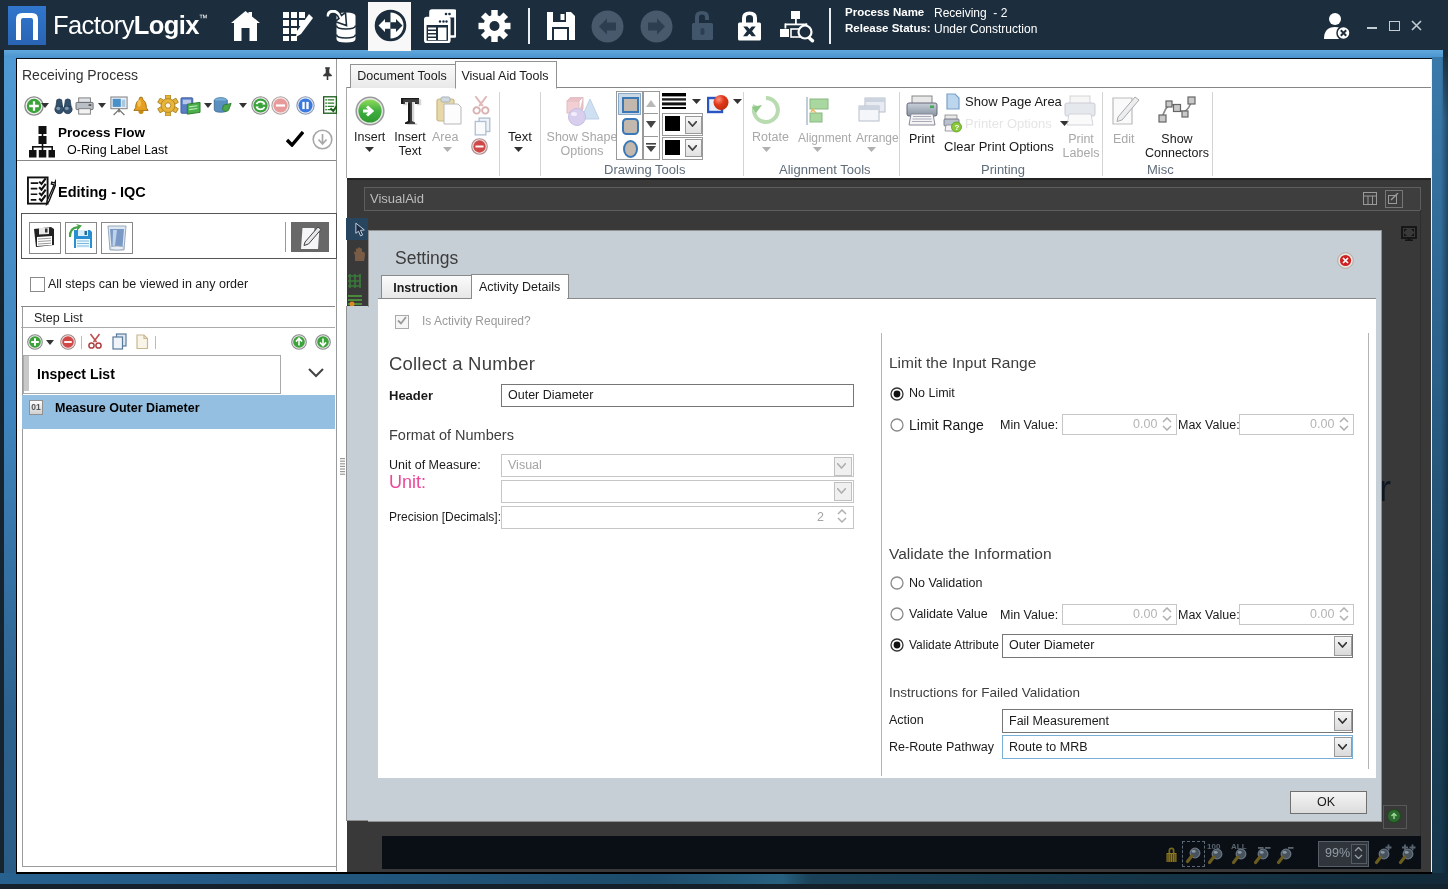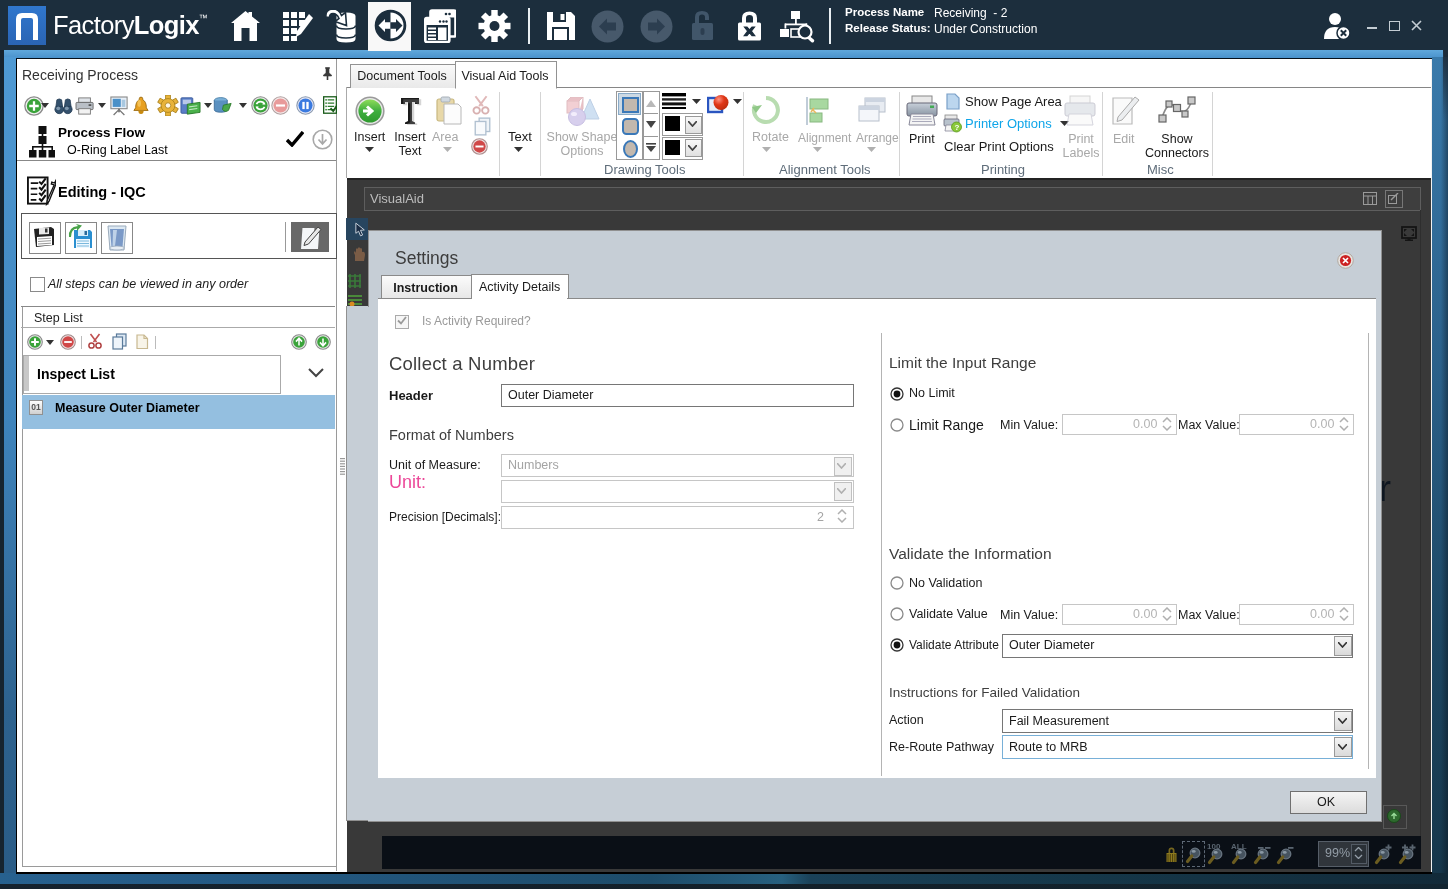--- a/index.html
+++ b/index.html
@@ -397,21 +397,21 @@
  <path d="M8 6 L12 6 L10 22 L7.5 22 Z" fill="#cfe0f0" opacity="0.8"></path>
  <ellipse cx="12" cy="24" rx="7.5" ry="2" fill="#e8eef4" stroke="#9ab" stroke-width="0.8"></ellipse>
 </svg>
 
 <svg class="abs" style="left:299px;top:225px;" width="23" height="25" viewBox="0 0 23 25">
  <path d="M2 3 L14 3 L14 8 L19 8 L19 24 L2 24 Z" fill="#f4f6f8" transform="skewX(-4)" transform-origin="2 24"></path>
  <path d="M6 17 L19 2 L22 4.5 L9.5 19 L5 20.5 Z" fill="#e8e8e8" stroke="#444" stroke-width="1"></path>
 </svg>
 
 <div class="abs" style="left:30px;top:277px;width:13px;height:13px;border:1.4px solid #8a8a8a;background:#fff;"></div>
-<div class="abs" style="left:48px;top:277px;font-size:12.5px;color:#1a1a1a;font-style:italic;">All steps can be viewed in any order</div>
+<div class="abs" style="left:48px;top:277px;font-size:12.5px;color:#1a1a1a;">All steps can be viewed in any order</div>
 
 <div class="abs" style="left:21px;top:306px;width:314px;height:1px;background:#888;"></div>
 <div class="abs" style="left:34px;top:311px;font-size:12.5px;color:#222;">Step List</div>
 <div class="abs" style="left:21px;top:327px;width:314px;height:1px;background:#aaa;"></div>
 <div id="stool">
 <svg class="abs" style="left:27px;top:334px;" width="16" height="16" viewBox="0 0 21 21">
  <circle cx="10.5" cy="10.5" r="9.6" fill="#e8e8e8" stroke="#8a8a8a" stroke-width="1.4"></circle>
  <circle cx="10.5" cy="10.5" r="7.6" fill="#3aa33a"></circle>
  <path d="M10.5 5.5 L10.5 15.5 M5.5 10.5 L15.5 10.5" stroke="#fff" stroke-width="2.6"></path>
 </svg>
@@ -655,21 +655,21 @@
  <path d="M1 1 L9 1 L13 5 L13 16 L1 16 Z" fill="#bcd6ee" stroke="#7aa0c8" stroke-width="1.2"></path>
 </svg>
 <div class="abs" style="left:965px;top:94px;font-size:13px;color:#1a1a1a;">Show Page Area</div>
 <svg class="abs" style="left:943px;top:114px;" width="19" height="19" viewBox="0 0 19 19">
  <rect x="2" y="1" width="12" height="5" fill="#e8e8e8" stroke="#888" stroke-width="0.8"></rect>
  <rect x="1" y="5" width="15" height="7" rx="1" fill="#b8c2cc" stroke="#667" stroke-width="0.8"></rect>
  <path d="M3 11 L14 11 L15 17 L2 17 Z" fill="#f4f4f4" stroke="#889" stroke-width="0.8"></path>
  <circle cx="13.5" cy="13" r="5" fill="#8ac83a" stroke="#5a9a1a" stroke-width="0.8"></circle>
  <text x="11.5" y="16" font-size="8" font-weight="bold" fill="#fff" font-family="Liberation Sans">?</text>
 </svg>
-<div class="abs" style="left:965px;top:116px;font-size:13px;color:#0ea5e9;">Printer Options</div>
+<div class="abs" style="left:965px;top:116px;font-size:13px;color:#e5e5e5;">Printer Options</div>
 <svg class="abs" style="left:1060px;top:121px;" width="9" height="5" viewBox="0 0 9 5">
       <path d="M0 0 L9 0 L4.5 5 Z" fill="#333"></path>
     </svg>
 <div class="abs" style="left:944px;top:139px;font-size:13px;color:#1a1a1a;">Clear Print Options</div>
 <div class="abs" style="left:981px;top:162px;font-size:13px;color:#5f6d7a;">Printing</div>
 <div class="abs" style="left:1102px;top:92px;width:1px;height:84px;background:#d4d4d4;"></div>
 
 <svg class="abs" style="left:1063px;top:95px;" width="34" height="34" viewBox="0 0 34 34">
  <g opacity="0.5">
  <rect x="7" y="1" width="20" height="8" fill="#eee" stroke="#aaa" stroke-width="1"></rect>
@@ -845,21 +845,21 @@
 <div class="abs" style="left:881px;top:333px;width:1px;height:443px;background:#b4b4b4;"></div>
 <div class="abs" style="left:1368px;top:333px;width:1px;height:436px;background:#b4b4b4;"></div>
 
 <div class="abs" style="left:389px;top:353px;font-size:18.5px;color:#3e3e3e;letter-spacing:0.2px;">Collect a Number</div>
 <div class="abs" style="left:389px;top:388px;font-size:13px;font-weight:700;color:#1a1a1a;">Header</div>
 <div class="abs" style="left:501px;top:384px;width:351px;height:21px;background:#fff;border:1px solid #767676;"></div>
 <div class="abs" style="left:508px;top:388px;font-size:12.5px;color:#1a1a1a;">Outer Diameter</div>
 <div class="abs" style="left:389px;top:427px;font-size:14.5px;color:#3e3e3e;">Format of Numbers</div>
 <div class="abs" style="left:389px;top:458px;font-size:12.5px;color:#1a1a1a;">Unit of Measure:</div>
 <div class="abs" style="left:501px;top:454px;width:351px;height:21px;background:#fff;border:1px solid #c6c6c6;"></div>
-<div class="abs" style="left:508px;top:458px;font-size:12.5px;color:#a4a4a4;">Numbers</div>
+<div class="abs" style="left:508px;top:458px;font-size:12.5px;color:#a4a4a4;">Visual</div>
 <div class="abs" style="left:833.5px;top:456.5px;width:16px;height:17px;background:#f0f0f0;border:1px solid #c0c0c0;"></div>
 <svg class="abs" style="left:837px;top:462.5px;" width="9" height="6" viewBox="0 0 9 6">
       <path d="M0 0 L4.5 5 L9 0" stroke="#b0b0b0" stroke-width="1.6" fill="none"></path>
     </svg>
 <div class="abs" style="left:389px;top:472px;font-size:18px;color:#ec4899;">Unit:</div>
 <div class="abs" style="left:501px;top:479.5px;width:351px;height:21px;background:#fff;border:1px solid #c6c6c6;"></div>
 <div class="abs" style="left:508px;top:483.5px;font-size:14px;color:#a4a4a4;margin-top:22px;">Millimeter</div>
 <div class="abs" style="left:833.5px;top:482px;width:16px;height:17px;background:#f0f0f0;border:1px solid #c0c0c0;"></div>
 <svg class="abs" style="left:837px;top:488px;" width="9" height="6" viewBox="0 0 9 6">
       <path d="M0 0 L4.5 5 L9 0" stroke="#b0b0b0" stroke-width="1.6" fill="none"></path>

